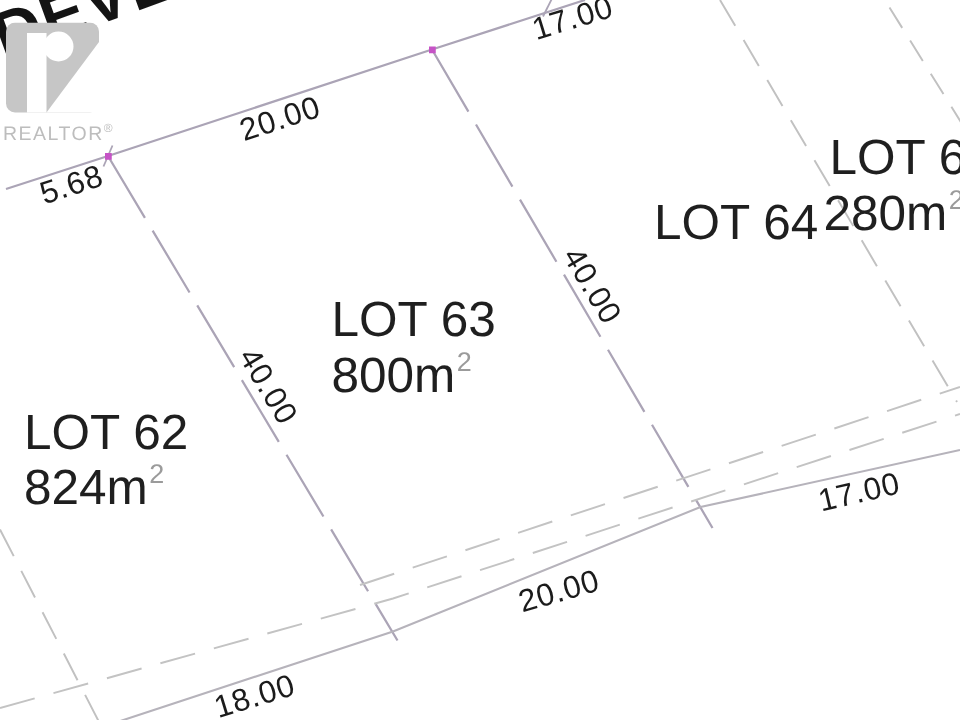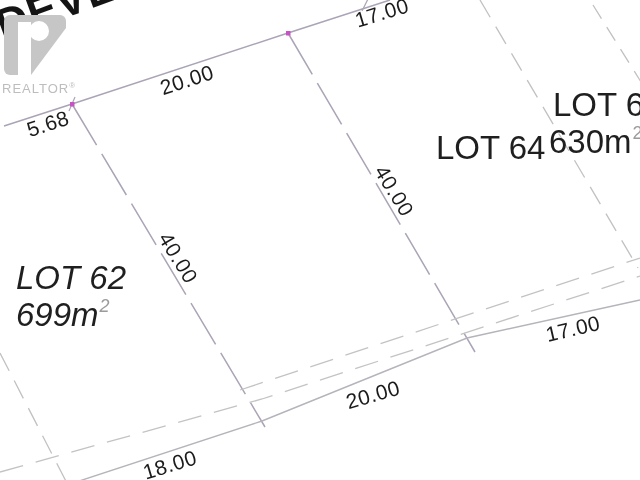--- a/index.html
+++ b/index.html
@@ -66,30 +66,34 @@
       <rect x="0" y="0" width="62" height="60" rx="6" fill="#c6c6c6"></rect>
       <rect x="14" y="7" width="13" height="53" fill="#ffffff"></rect>
       <circle cx="35" cy="16" r="10" fill="#ffffff"></circle>
       <polygon points="27,60 62,60 62,13" fill="#ffffff"></polygon>
     </svg>
     <div class="logo-brand">
       <span>REALTOR</span><sup>®</sup>
     </div>
   </div>
 
-  <div class="lot-label" style="left:16px;top:262px;font-style:italic;">
+  <div class="lot-label" style="left:16px;top:272px;">
     <div class="lot-name">LOT 62</div>
-    <div class="lot-area"><span>699m</span><sup>2</sup></div>
+    <div class="lot-area"><span>824m</span><sup>2</sup></div>
+  </div>
+  <div class="lot-label" style="left:221px;top:197px;">
+    <div class="lot-name">LOT 63</div>
+    <div class="lot-area"><span>800m</span><sup>2</sup></div>
   </div>
   <div class="lot-label" style="left:436px;top:132px;">
     <div class="lot-name">LOT 64</div>
   </div>
   <div class="lot-label" style="left:553px;top:89px;">
     <div class="lot-name">LOT 65</div>
-    <div class="lot-area" style="margin-left:-4px;"><span>630m</span><sup>2</sup></div>
+    <div class="lot-area" style="margin-left:-4px;"><span>280m</span><sup>2</sup></div>
   </div>
 
   <div class="meas" style="left:382px;top:13px;transform:translate(-50%,-50%) rotate(-17deg);">17.00</div>
   <div class="meas" style="left:187px;top:80px;transform:translate(-50%,-50%) rotate(-18deg);">20.00</div>
   <div class="meas" style="left:48px;top:124px;transform:translate(-50%,-50%) rotate(-18deg);">5.68</div>
   <div class="meas" style="left:178px;top:258px;transform:translate(-50%,-50%) rotate(59deg);">40.00</div>
   <div class="meas" style="left:394px;top:191px;transform:translate(-50%,-50%) rotate(59deg);">40.00</div>
   <div class="meas" style="left:573px;top:329px;transform:translate(-50%,-50%) rotate(-13deg);">17.00</div>
   <div class="meas" style="left:373px;top:395px;transform:translate(-50%,-50%) rotate(-16deg);">20.00</div>
   <div class="meas" style="left:170px;top:465px;transform:translate(-50%,-50%) rotate(-17deg);">18.00</div>

